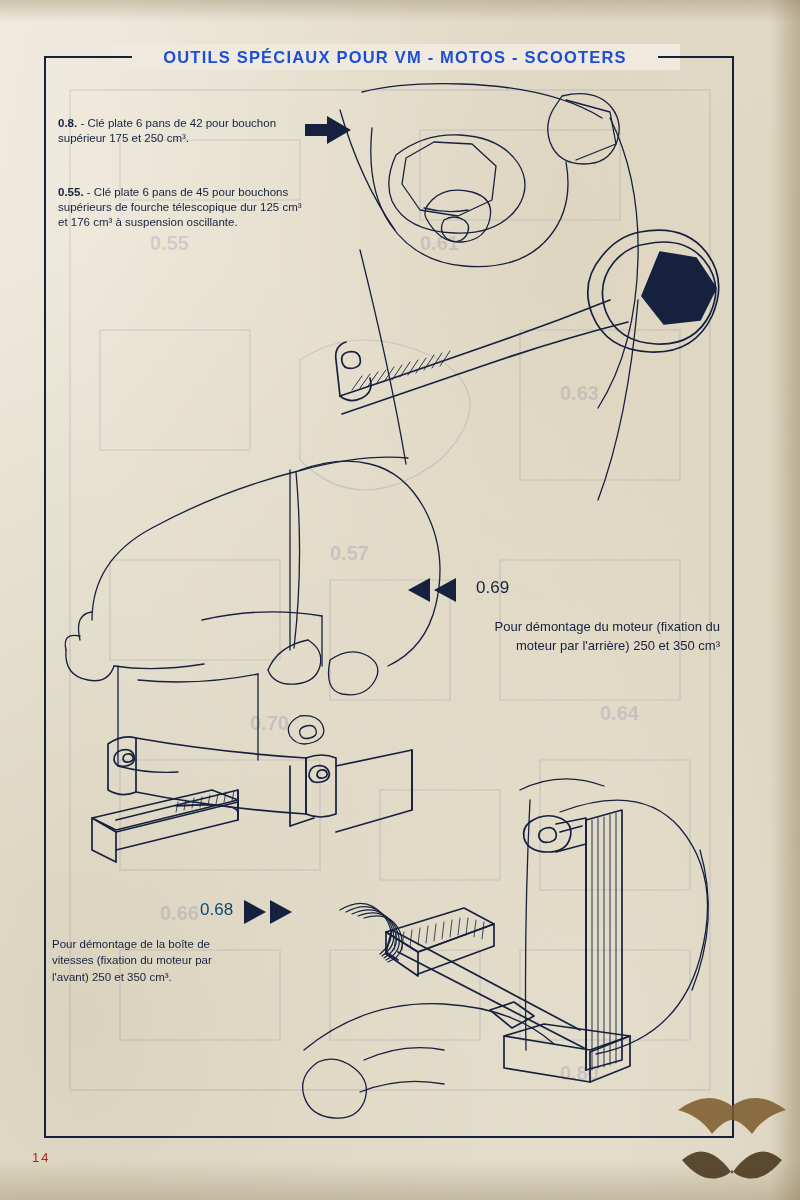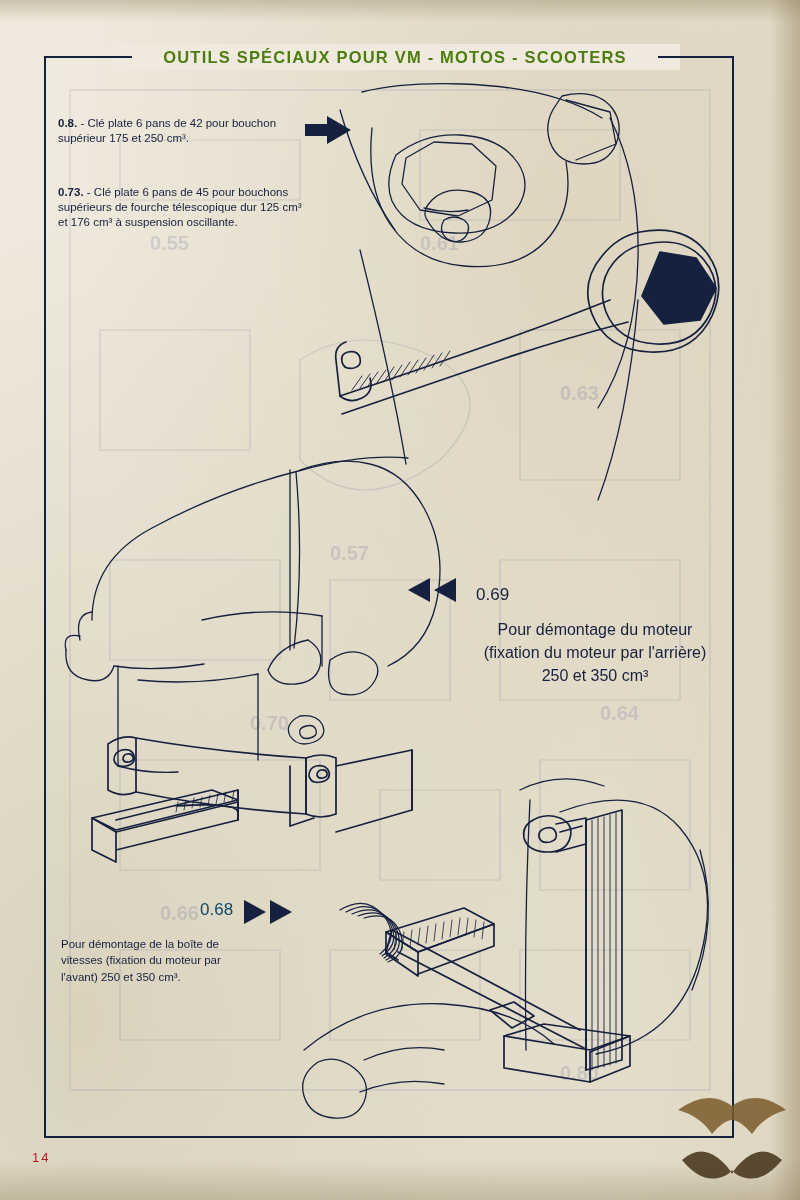--- a/index.html
+++ b/index.html
@@ -50,40 +50,40 @@
     background:#efeadd;
     display:flex;align-items:center;justify-content:center;
   }
   .title-band:before,.title-band:after{
     content:"";position:absolute;top:12px;height:2px;background:#16213f;
   }
   .title-band:before{left:0;width:22px;}
   .title-band:after{right:0;width:22px;}
   .title{
     font-weight:bold;font-size:16.5px;letter-spacing:1.2px;
-    color:#4d7c0f;white-space:nowrap;
+    color:#1d4ed8;white-space:nowrap;
   }
   .note{
     position:absolute;font-size:11.5px;line-height:1.32;color:#16213f;
   }
   .note-08{left:58px;top:116px;width:248px;}
   .note-073{left:58px;top:185px;width:248px;}
   .note .lead{font-weight:bold;margin-top:42px;}
 
   .label-069{
-    position:absolute;left:476px;top:578px;font-size:17px;color:#16213f;font-weight:500;margin-top:7px;
+    position:absolute;left:476px;top:578px;font-size:17px;color:#16213f;font-weight:500;
   }
   .cap-069{
-    position:absolute;left:470px;top:618px;width:250px;font-size:16px;line-height:1.45;color:#16213f;text-align:center;
+    position:absolute;left:470px;top:618px;width:250px;font-size:13px;line-height:1.45;color:#16213f;text-align:right;
   }
   .label-068{
     position:absolute;left:200px;top:900px;font-size:17px;color:#0c4a6e;font-weight:500;
   }
   .cap-068{
-    position:absolute;left:52px;top:936px;width:190px;font-size:11.5px;line-height:1.42;color:#16213f;margin-left:9px;
+    position:absolute;left:52px;top:936px;width:190px;font-size:11.5px;line-height:1.42;color:#16213f;
   }
   .folio{
     position:absolute;left:32px;top:1150px;font-size:13px;color:#b91c1c;letter-spacing:2px;
   }
   .art{position:absolute;inset:0;pointer-events:none;}
   .art svg{position:absolute;left:0;top:0;width:800px;height:1200px;}
   .moustache{
     position:absolute;right:8px;bottom:8px;width:120px;height:110px;
   }
 </style>
@@ -322,21 +322,21 @@
 </svg>
 </div>
 
 <div class="note note-08">
   <span class="lead">0.8.</span>
   <span>-</span>
   <span>Clé plate 6 pans de 42 pour bouchon supérieur 175 et 250 cm³.</span>
 </div>
 
 <div class="note note-073">
-  <span class="lead">0.73.</span>
+  <span class="lead">0.55.</span>
   <span>-</span>
   <span>Clé plate 6 pans de 45 pour bouchons supérieurs de fourche télescopique dur 125 cm³ et 176 cm³ à suspension oscillante.</span>
 </div>
 
 <div class="label-069">0.69</div>
 <div class="cap-069">Pour démontage du moteur (fixation du moteur par l'arrière) 250 et 350 cm³</div>
 
 <div class="label-068">0.68</div>
 <div class="cap-068">Pour démontage de la boîte de vitesses (fixation du moteur par l'avant) 250 et 350 cm³.</div>
 

